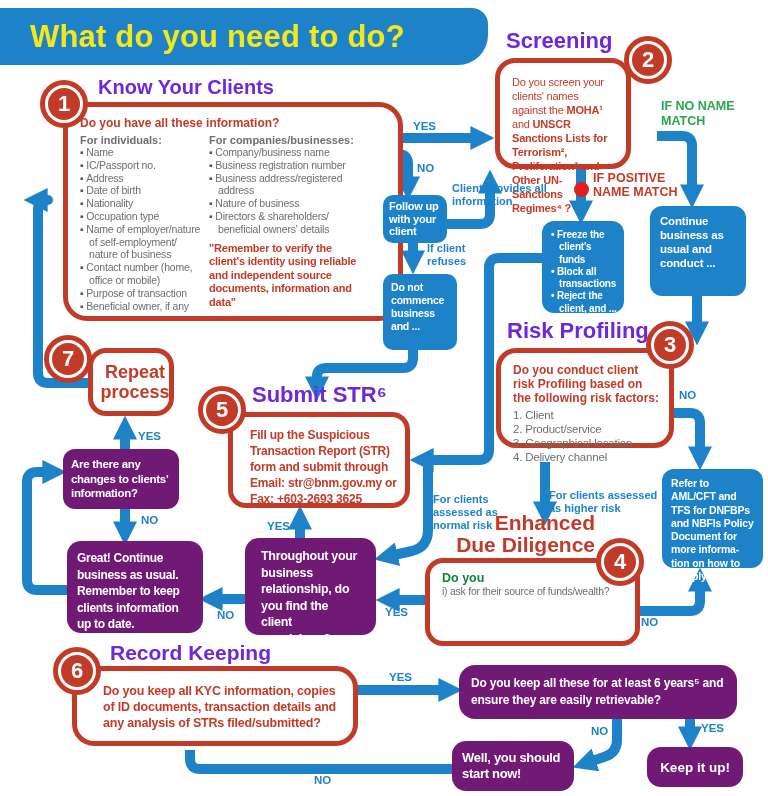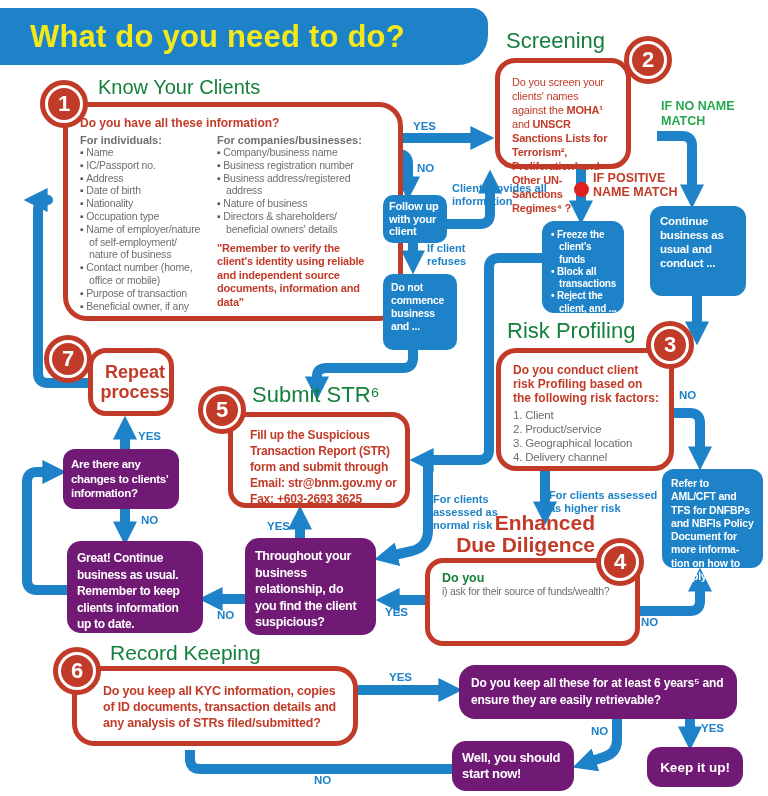--- a/index.html
+++ b/index.html
@@ -11,21 +11,21 @@
             border-radius:0 16px 30px 0; z-index:2; display:flex; align-items:center; }
   .banner-title { color:#f5e81a; font-weight:bold; font-size:31px; padding-left:30px; letter-spacing:.2px; }
 
   .rbox { position:absolute; background:#fff; border:5px solid #c23b28; z-index:2; }
   .bluebox { position:absolute; background:#1d82c8; color:#fff; font-weight:bold; z-index:2; }
   .greenbox { position:absolute; background:#701a75; color:#fff; font-weight:bold; z-index:2; border-radius:14px; }
   .numcirc { position:absolute; width:48px; height:48px; background:#fff; border:5px solid #c23b28;
              border-radius:50%; z-index:4; display:flex; align-items:center; justify-content:center; }
   .numcirc span { width:32px; height:32px; background:#c23b28; border-radius:50%; color:#fff;
                   font-weight:bold; font-size:22px; display:flex; align-items:center; justify-content:center; }
-  .rtitle { position:absolute; color:#15803d; font-weight:normal; z-index:3; white-space:nowrap; }
+  .rtitle { position:absolute; color:#6d28d9; font-weight:bold; z-index:3; white-space:nowrap; }
   .elabel { position:absolute; color:#1d82c8; font-weight:bold; font-size:11.5px; z-index:3; line-height:13px; }
   .glabel { position:absolute; color:#27a84e; font-weight:bold; font-size:12.5px; z-index:3; line-height:15px; }
   .rlabel { position:absolute; color:#c23b28; font-weight:bold; font-size:12.5px; z-index:3; line-height:14px; }
   .reddot { position:absolute; width:15px; height:15px; background:#e01f1f; border-radius:50%; z-index:4; }
 
   .gray { color:#6d6e70; }
   .b-item { padding-left:9px; text-indent:-9px; }
   .b-item::before { content:"\25AA\00a0"; color:#555; }
   .f-item { padding-left:8px; text-indent:-8px; }
   .f-item::before { content:"\2022\00a0"; }
@@ -90,21 +90,21 @@
             <div class="b-item">Address</div>
             <div class="b-item">Date of birth</div>
             <div class="b-item">Nationality</div>
             <div class="b-item">Occupation type</div>
             <div class="b-item">Name of employer/nature of self-employment/ nature of business</div>
             <div class="b-item">Contact number (home, office or mobile)</div>
             <div class="b-item">Purpose of transaction</div>
             <div class="b-item">Beneficial owner, if any</div>
           </div>
       </div>
-      <div style="width:160px; margin-left:9px;">
+      <div style="width:160px; margin-left:1px;">
         <div class="gray" style="font-weight:bold; font-size:11px;">For companies/businesses:</div>
         <div class="gray" style="font-size:10.5px; line-height:12.8px; letter-spacing:-0.2px;">
             <div class="b-item">Company/business name</div>
             <div class="b-item">Business registration number</div>
             <div class="b-item">Business address/registered address</div>
             <div class="b-item">Nature of business</div>
             <div class="b-item">Directors &amp; shareholders/ beneficial owners' details</div>
           </div>
         <div style="color:#c23b28; font-weight:bold; font-size:11px; line-height:13.5px; margin-top:6px; letter-spacing:-0.2px;">"Remember to verify the client's identity using reliable and independent source documents, information and data"</div>
       </div>
@@ -140,21 +140,21 @@
         <div class="f-item">Reject the client, and ...</div>
       </div>
   </div>
   <div class="bluebox" style="left:650px; top:206px; width:96px; height:90px; border-radius:12px; padding:8px 10px;
        font-size:11.5px; line-height:14px; letter-spacing:-0.2px;">Continue business as usual and conduct ...</div>
 
   <div class="rtitle" style="left:507px; top:318px; font-size:22px;">Risk Profiling</div>
   <div class="numcirc" style="left:646px; top:321px;">
     <span>3</span>
     </div>
-  <div class="rbox" style="left:496px; top:348px; width:178px; height:123px; border-radius:20px; padding:10px 8px 2px 12px;">
+  <div class="rbox" style="left:496px; top:348px; width:178px; height:100px; border-radius:20px; padding:10px 8px 2px 12px;">
     <div style="color:#c23b28; font-weight:bold; font-size:12px; line-height:14px; width:150px;">Do you conduct client risk Profiling based on the following risk factors:</div>
     <div class="gray" style="font-size:11.5px; line-height:14px; margin-top:3px; letter-spacing:-0.2px;">
         <div>1. Client</div>
         <div>2. Product/service</div>
         <div>3. Geographical location</div>
         <div>4. Delivery channel</div>
       </div>
   </div>
   <div class="elabel" style="left:679px; top:389px;">NO</div>
 
@@ -176,21 +176,21 @@
        font-size:18px; line-height:20px; padding-left:8px;">Repeat process</div>
 
   <div class="elabel" style="left:138px; top:430px;">YES</div>
   <div class="greenbox" style="left:63px; top:449px; width:116px; height:60px; border-radius:12px; padding:8px 8px;
        font-size:11.5px; line-height:14.5px; letter-spacing:-0.3px;">Are there any changes to clients' information?</div>
   <div class="elabel" style="left:141px; top:514px;">NO</div>
   <div class="greenbox" style="left:67px; top:541px; width:136px; height:92px; border-radius:14px; padding:9px 10px;
        font-size:12px; line-height:16.5px; letter-spacing:-0.3px;">Great! Continue business as usual. Remember to keep clients information up to date.</div>
 
   <div class="elabel" style="left:267px; top:520px;">YES</div>
-  <div class="greenbox" style="left:245px; top:538px; width:131px; height:97px; border-radius:14px; padding:10px 10px;
+  <div class="greenbox" style="left:245px; top:538px; width:131px; height:97px; border-radius:14px; padding:10px 16px;
        font-size:12.5px; line-height:16.5px; letter-spacing:-0.3px;">Throughout your business relationship, do you find the client suspicious?</div>
   <div class="elabel" style="left:217px; top:609px;">NO</div>
 
   <div class="elabel" style="left:433px; top:493px; width:72px; font-size:11px;">For clients assessed as normal risk</div>
   <div class="elabel" style="left:549px; top:489px; width:122px; font-size:11px;">For clients assessed as higher risk</div>
   <div style="position:absolute; left:450px; top:512px; width:145px; text-align:right; color:#c23b28;
        font-weight:bold; font-size:21px; line-height:22px; z-index:3;">
     <div>Enhanced</div>
     <div>Due Diligence</div>
   </div>

